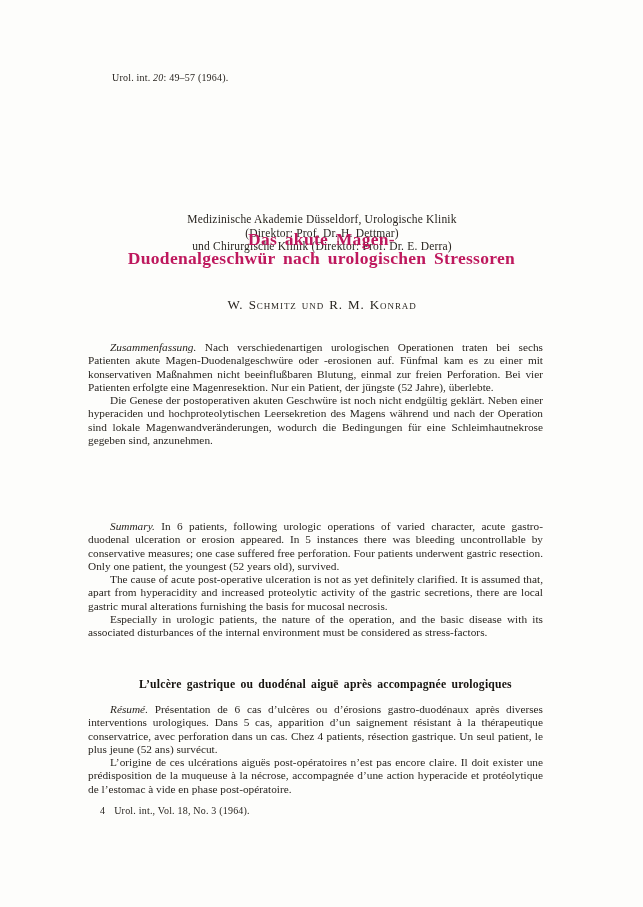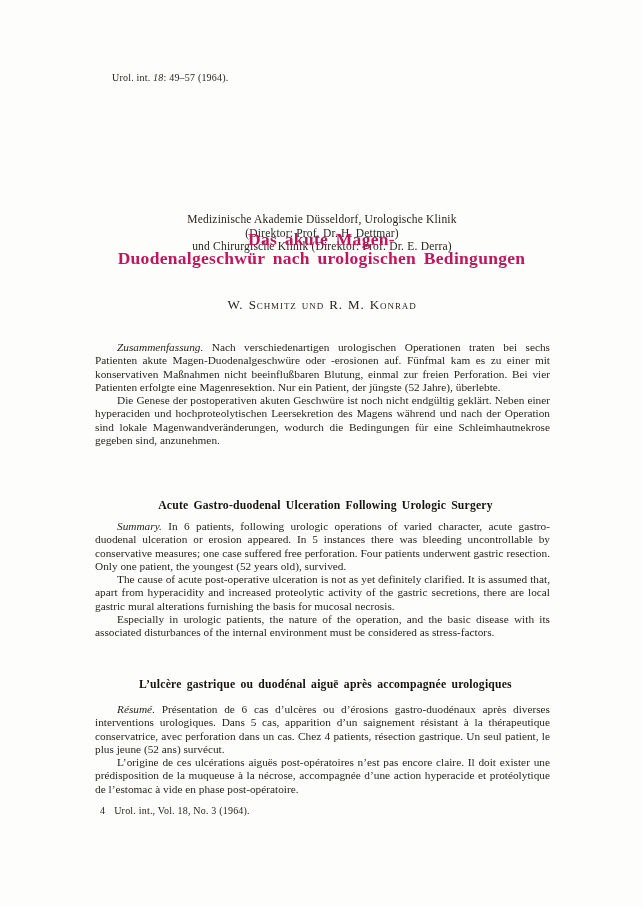--- a/index.html
+++ b/index.html
@@ -57,21 +57,21 @@
     left: 92px;
     width: 460px;
     text-align: center;
     font-variant: small-caps;
     font-size: 13px;
     letter-spacing: 0.9px;
     word-spacing: 1px;
   }
   .abstract {
     position: absolute;
-    left: 95px;
+    left: 88px;
     width: 455px;
     font-size: 11.3px;
     line-height: 13.3px;
     text-align: justify;
   }
   .abstract p {
     margin: 0;
     text-indent: 22px;
   }
   .lead { font-style: italic; }
@@ -101,42 +101,41 @@
     white-space: nowrap;
   }
   .page-footer .sig { margin-right: 9px; }
 </style>
 </head>
 <body>
 
 <div class="page">
 
   <div class="journal-ref">
-    <span>Urol. int. </span><span class="vol">18</span><span>: 49–57 (1964).</span>
+    <span>Urol. int. </span><span class="vol">20</span><span>: 49–57 (1964).</span>
   </div>
 
   <div class="affiliation">
     <div>Medizinische Akademie Düsseldorf, Urologische Klinik</div>
     <div>(Direktor: Prof. Dr. H. Dettmar)</div>
     <div>und Chirurgische Klinik (Direktor: Prof. Dr. E. Derra)</div>
   </div>
 
   <h1 class="article-title">
     <span>Das akute Magen-</span><br>
-    <span>Duodenalgeschwür nach urologischen Bedingungen</span>
+    <span>Duodenalgeschwür nach urologischen Stressoren</span>
   </h1>
 
   <div class="authors">W. Schmitz und R. M. Konrad</div>
 
   <section class="abstract" id="abs-de">
     <p><span class="lead">Zusammenfassung.</span> <span>Nach verschiedenartigen urologischen Operationen traten bei sechs Patienten akute Magen-Duodenalgeschwüre oder -erosionen auf. Fünfmal kam es zu einer mit konservativen Maßnahmen nicht beeinflußbaren Blutung, einmal zur freien Perforation. Bei vier Patienten erfolgte eine Magenresektion. Nur ein Patient, der jüngste (52 Jahre), überlebte.</span></p>
     <p>Die Genese der postoperativen akuten Geschwüre ist noch nicht endgültig geklärt. Neben einer hyperaciden und hochproteolytischen Leersekretion des Magens während und nach der Operation sind lokale Magenwandveränderungen, wodurch die Bedingungen für eine Schleimhautnekrose gegeben sind, anzunehmen.</p>
   </section>
 
-  <h2 class="section-heading" id="head-en">Acute Gastro-duodenal Ulceration Following Urologic Surgery</h2>
 
   <section class="abstract" id="abs-en">
     <p><span class="lead">Summary.</span> <span>In 6 patients, following urologic operations of varied character, acute gastro-duodenal ulceration or erosion appeared. In 5 instances there was bleeding uncontrollable by conservative measures; one case suffered free perforation. Four patients underwent gastric resection. Only one patient, the youngest (52 years old), survived.</span></p>
     <p>The cause of acute post-operative ulceration is not as yet definitely clarified. It is assumed that, apart from hyperacidity and increased proteolytic activity of the gastric secretions, there are local gastric mural alterations furnishing the basis for mucosal necrosis.</p>
     <p>Especially in urologic patients, the nature of the operation, and the basic disease with its associated disturbances of the internal environment must be considered as stress-factors.</p>
   </section>
 
   <h2 class="section-heading" id="head-fr">L’ulcère gastrique ou duodénal aiguë après accompagnée urologiques</h2>
 
   <section class="abstract" id="abs-fr">

